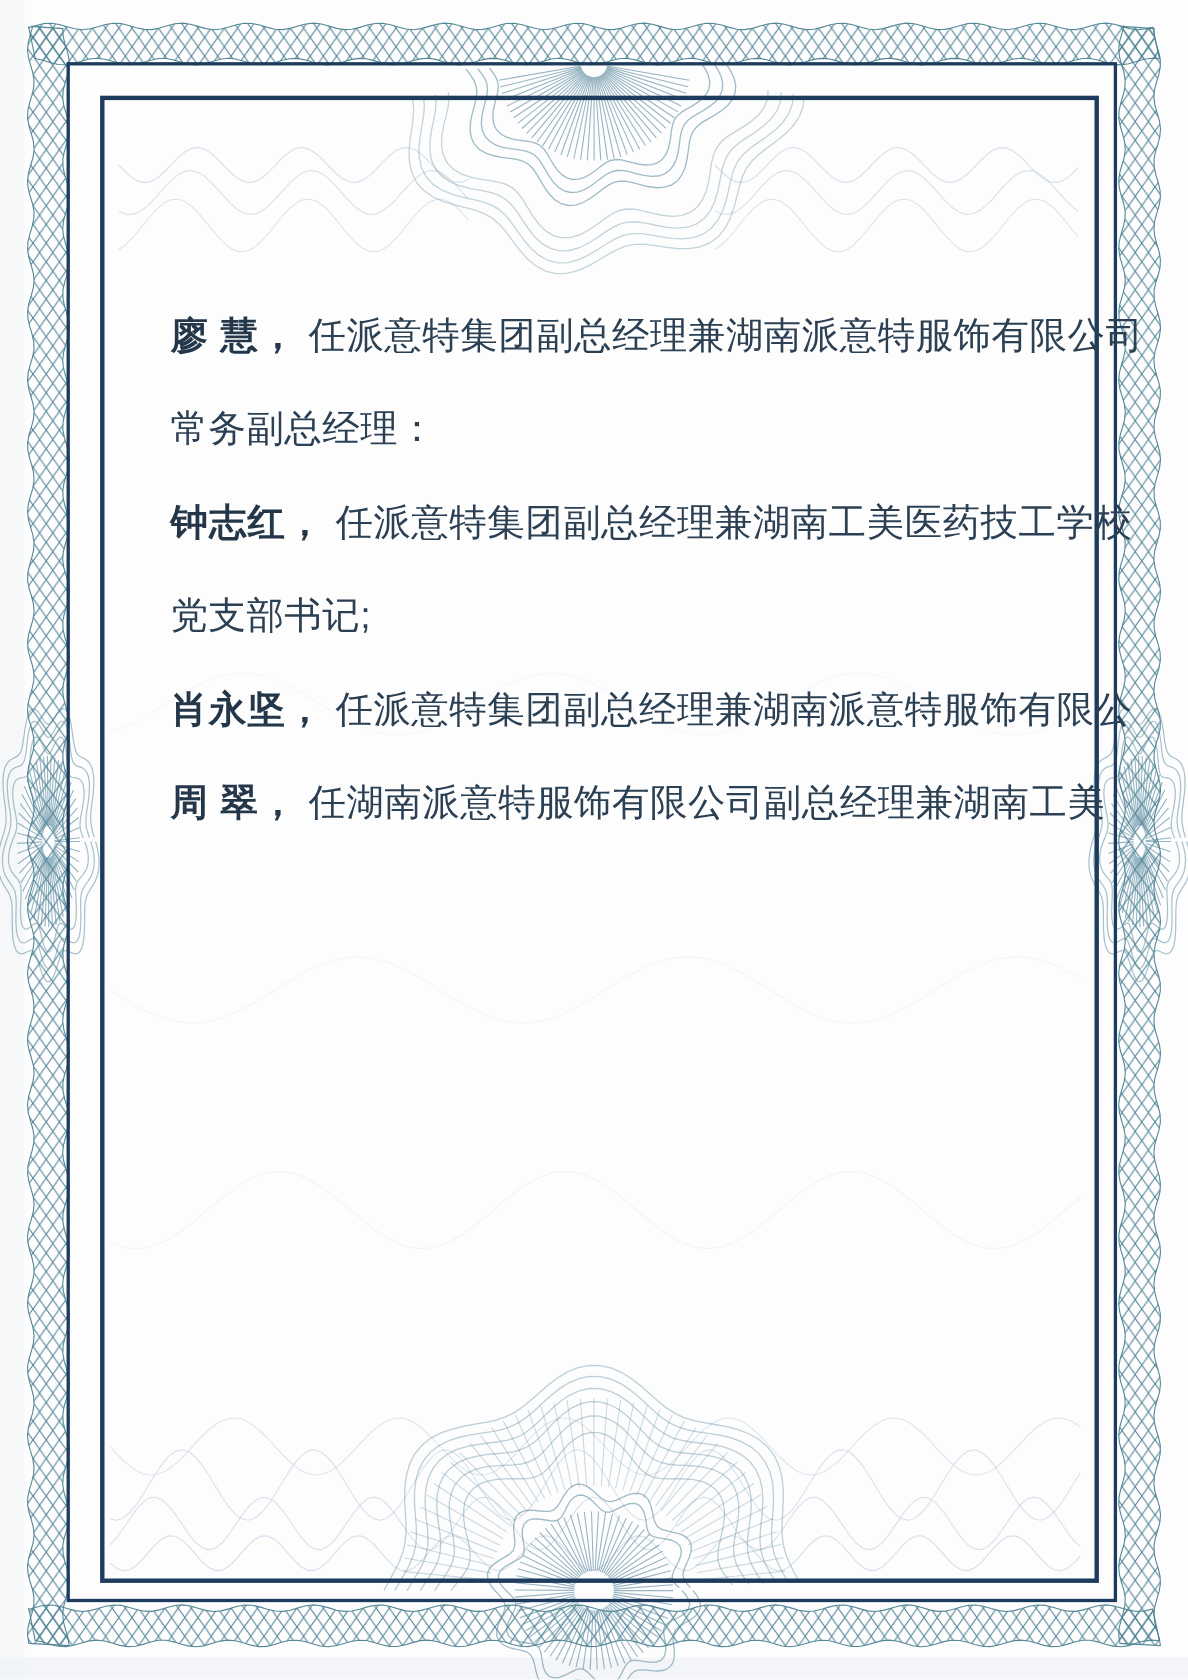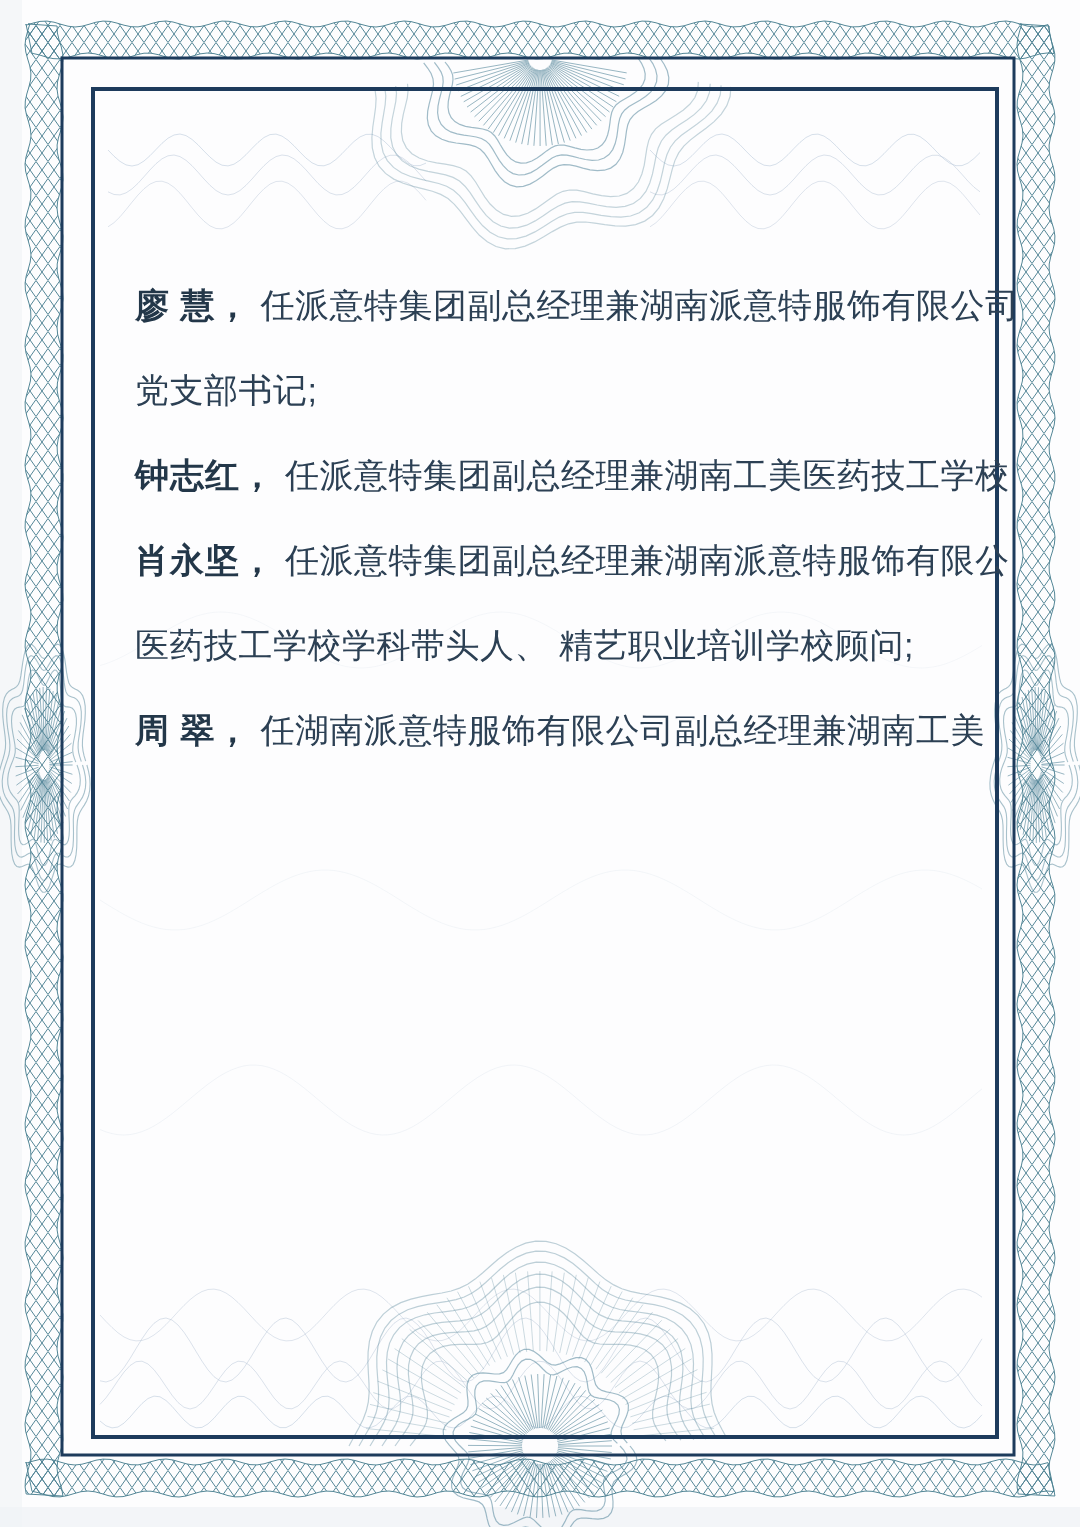--- a/index.html
+++ b/index.html
@@ -15,21 +15,21 @@
   #deco{position:absolute;left:0;top:0;pointer-events:none;}
   .content{
     position:absolute;left:135px;top:263px;width:840px;
     color:#2c4054;
   }
   .line{
     height:85px;line-height:85px;white-space:nowrap;
     font-size:34px;font-weight:500;letter-spacing:0.5px;
   }
   .line .name{
-    font-weight:700;color:#233749;letter-spacing:1px;
+    font-weight:700;color:#233749;letter-spacing:1px;margin-left:20px;
   }
 </style>
 </head>
 <body>
 
 <div class="page">
 
   <div class="edge-strip-left"></div>
   <div class="edge-strip-bottom"></div>
 
@@ -83,20 +83,20 @@
         <path d="M1069.0,765.0L1070.6,769.7L1071.8,774.8L1072.3,780.0L1072.0,784.9L1070.9,789.3L1069.1,792.9L1067.0,795.8L1064.8,798.2L1063.0,800.5L1061.7,803.2L1060.9,806.7L1060.8,811.2L1061.0,816.8L1061.3,823.1L1061.4,829.6L1061.1,835.5L1060.3,840.3L1058.8,843.5L1056.9,844.8L1054.7,844.4L1052.4,842.8L1050.2,840.9L1048.2,839.5L1046.6,839.3L1045.2,840.8L1044.0,844.0L1042.9,848.7L1041.6,854.0L1040.2,859.2L1038.6,863.2L1036.8,865.3L1034.9,865.1L1033.2,862.6L1031.6,858.4L1030.1,853.1L1028.9,847.8L1027.8,843.4L1026.6,840.4L1025.2,839.2L1023.5,839.7L1021.5,841.2L1019.2,843.1L1016.9,844.5L1014.7,844.7L1012.9,843.1L1011.5,839.6L1010.8,834.6L1010.6,828.5L1010.8,822.0L1011.1,815.8L1011.2,810.4L1011.0,806.1L1010.2,802.7L1008.7,800.1L1006.8,797.9L1004.7,795.4L1002.6,792.4L1000.9,788.6L999.9,784.1L999.7,779.1L1000.3,773.9L1001.6,768.9L1003.3,764.3L1005.0,760.1L1006.4,756.2L1007.2,752.4L1007.3,748.5L1006.8,744.0L1005.9,738.8L1004.8,733.1L1003.9,727.1L1003.5,721.3L1003.8,716.1L1004.9,712.0L1006.6,709.2L1008.8,707.7L1011.2,707.1L1013.5,706.8L1015.4,706.3L1016.9,704.8L1018.0,701.9L1018.6,697.5L1019.1,691.9L1019.6,685.6L1020.4,679.5L1021.5,674.4L1022.9,671.1L1024.7,669.9L1026.7,670.9L1028.8,673.6L1030.7,677.3L1032.5,681.1L1034.1,684.0L1035.6,685.4L1037.1,685.0L1038.7,682.7L1040.4,679.2L1042.2,675.4L1044.3,672.0L1046.3,670.1L1048.2,670.2L1049.8,672.5L1051.1,676.8L1052.0,682.5L1052.7,688.8L1053.1,694.9L1053.7,699.9L1054.5,703.5L1055.8,705.7L1057.5,706.6L1059.6,706.9L1062.0,707.3L1064.3,708.3L1066.3,710.5L1067.7,713.9L1068.4,718.6L1068.4,724.2L1067.7,730.2L1066.7,736.1L1065.6,741.5L1064.9,746.3L1064.7,750.5L1065.2,754.3L1066.3,758.1L1067.8,762.1" fill="none" stroke="#53859a" stroke-width="1.1" opacity="0.5"></path>
         <path d="M1074.5,765.0L1076.1,770.5L1077.3,776.3L1077.8,782.2L1077.4,787.9L1076.2,793.0L1074.4,797.4L1072.1,801.0L1069.9,804.1L1067.9,807.1L1066.5,810.4L1065.6,814.5L1065.3,819.7L1065.4,825.9L1065.5,832.8L1065.4,839.8L1065.0,846.3L1063.9,851.6L1062.3,855.2L1060.1,857.0L1057.7,857.0L1055.1,855.8L1052.7,854.3L1050.5,853.2L1048.6,853.3L1047.0,855.0L1045.5,858.5L1044.1,863.3L1042.6,868.8L1040.9,874.1L1038.9,878.2L1036.9,880.3L1034.8,880.1L1032.7,877.6L1030.8,873.3L1029.2,867.9L1027.7,862.4L1026.2,857.8L1024.8,854.6L1023.1,853.1L1021.2,853.3L1018.9,854.5L1016.5,856.1L1013.9,857.1L1011.5,856.8L1009.4,854.7L1007.9,850.8L1006.9,845.3L1006.5,838.6L1006.5,831.6L1006.7,824.8L1006.7,818.8L1006.3,813.8L1005.3,809.8L1003.8,806.6L1001.7,803.6L999.5,800.4L997.3,796.7L995.5,792.2L994.5,787.0L994.2,781.2L994.8,775.3L996.1,769.5L997.8,764.1L999.5,759.2L1000.9,754.6L1001.7,750.1L1001.9,745.3L1001.5,740.1L1000.6,734.3L999.6,727.9L998.9,721.2L998.6,714.7L999.0,708.8L1000.2,704.1L1002.1,700.6L1004.5,698.5L1007.0,697.3L1009.5,696.5L1011.6,695.4L1013.3,693.4L1014.6,690.1L1015.5,685.2L1016.2,679.2L1016.9,672.6L1017.9,666.1L1019.3,660.7L1021.0,657.1L1023.0,655.6L1025.3,656.4L1027.6,658.9L1029.8,662.5L1031.9,666.2L1033.8,669.1L1035.6,670.4L1037.3,670.0L1039.1,667.8L1041.1,664.4L1043.3,660.6L1045.5,657.5L1047.9,655.7L1050.0,656.1L1051.9,658.6L1053.5,663.2L1054.6,669.3L1055.5,675.9L1056.2,682.4L1057.0,687.8L1058.0,691.9L1059.5,694.6L1061.4,696.1L1063.7,696.9L1066.3,697.8L1068.7,699.4L1070.9,702.2L1072.5,706.3L1073.3,711.7L1073.3,717.9L1072.8,724.6L1071.9,731.1L1070.9,737.3L1070.2,742.8L1070.1,747.8L1070.6,752.4L1071.8,756.9L1073.3,761.6" fill="none" stroke="#53859a" stroke-width="1.1" opacity="0.5"></path>
         <path d="M1078.9,765.0L1080.5,771.1L1081.7,777.5L1082.1,784.0L1081.7,790.3L1080.5,796.0L1078.6,800.9L1076.3,805.1L1073.9,808.8L1071.9,812.3L1070.3,816.2L1069.4,820.8L1069.0,826.5L1068.9,833.1L1068.9,840.5L1068.7,848.0L1068.0,854.9L1066.8,860.6L1065.0,864.6L1062.7,866.7L1060.0,867.1L1057.3,866.3L1054.7,865.0L1052.3,864.1L1050.2,864.4L1048.4,866.4L1046.7,870.0L1045.1,875.0L1043.3,880.6L1041.4,886.0L1039.3,890.1L1037.0,892.3L1034.6,892.1L1032.4,889.6L1030.3,885.2L1028.4,879.7L1026.7,874.1L1025.0,869.3L1023.4,865.9L1021.5,864.3L1019.4,864.2L1016.9,865.2L1014.2,866.5L1011.5,867.1L1008.9,866.5L1006.7,864.1L1005.0,859.8L1003.8,853.8L1003.3,846.7L1003.1,839.2L1003.1,832.0L1003.0,825.5L1002.5,820.0L1001.4,815.5L999.8,811.7L997.7,808.2L995.3,804.4L993.1,800.1L991.3,795.1L990.1,789.3L989.9,782.9L990.5,776.4L991.7,770.0L993.4,764.0L995.1,758.5L996.5,753.3L997.4,748.2L997.6,742.9L997.2,737.1L996.4,730.6L995.5,723.6L994.8,716.4L994.7,709.4L995.2,703.0L996.5,697.7L998.5,693.8L1001.0,691.2L1003.7,689.5L1006.3,688.3L1008.6,686.7L1010.5,684.3L1011.9,680.6L1012.9,675.4L1013.8,669.1L1014.8,662.1L1016.0,655.4L1017.5,649.7L1019.4,645.9L1021.7,644.2L1024.2,644.8L1026.7,647.2L1029.1,650.7L1031.4,654.3L1033.5,657.1L1035.5,658.4L1037.5,658.0L1039.5,655.8L1041.7,652.5L1044.1,648.8L1046.6,645.8L1049.1,644.2L1051.5,644.8L1053.6,647.5L1055.3,652.4L1056.7,658.7L1057.7,665.6L1058.6,672.4L1059.6,678.2L1060.8,682.7L1062.4,685.7L1064.5,687.6L1067.0,688.9L1069.7,690.3L1072.3,692.3L1074.6,695.6L1076.2,700.2L1077.2,706.1L1077.3,712.9L1076.9,720.1L1076.0,727.2L1075.1,733.9L1074.5,740.1L1074.4,745.6L1075.0,750.8L1076.1,755.9L1077.7,761.2" fill="none" stroke="#53859a" stroke-width="1.1" opacity="0.5"></path>
       </g>
     <rect x="62" y="58" width="952" height="1397" fill="none" stroke="#1d3b5c" stroke-width="3"></rect>
     <rect x="93" y="89" width="904" height="1348" fill="none" stroke="#1d3b5c" stroke-width="4"></rect>
   </svg>
 
   <div class="content">
     <div class="line"><span class="name">廖 慧，</span><span> 任派意特集团副总经理兼湖南派意特服饰有限公司</span></div>
+    <div class="line"><span class="name"></span><span>常务副总经理：</span></div>
+    <div class="line"><span class="name">钟志红，</span><span> 任派意特集团副总经理兼湖南工美医药技工学校</span></div>
     <div class="line"><span class="name"></span><span>党支部书记;</span></div>
-    <div class="line"><span class="name">钟志红，</span><span> 任派意特集团副总经理兼湖南工美医药技工学校</span></div>
     <div class="line"><span class="name">肖永坚，</span><span> 任派意特集团副总经理兼湖南派意特服饰有限公</span></div>
-    <div class="line"><span class="name"></span><span>医药技工学校学科带头人、 精艺职业培训学校顾问;</span></div>
     <div class="line"><span class="name">周 翠，</span><span> 任湖南派意特服饰有限公司副总经理兼湖南工美</span></div>
   </div>
 
 </div>
 
 </body></html>

